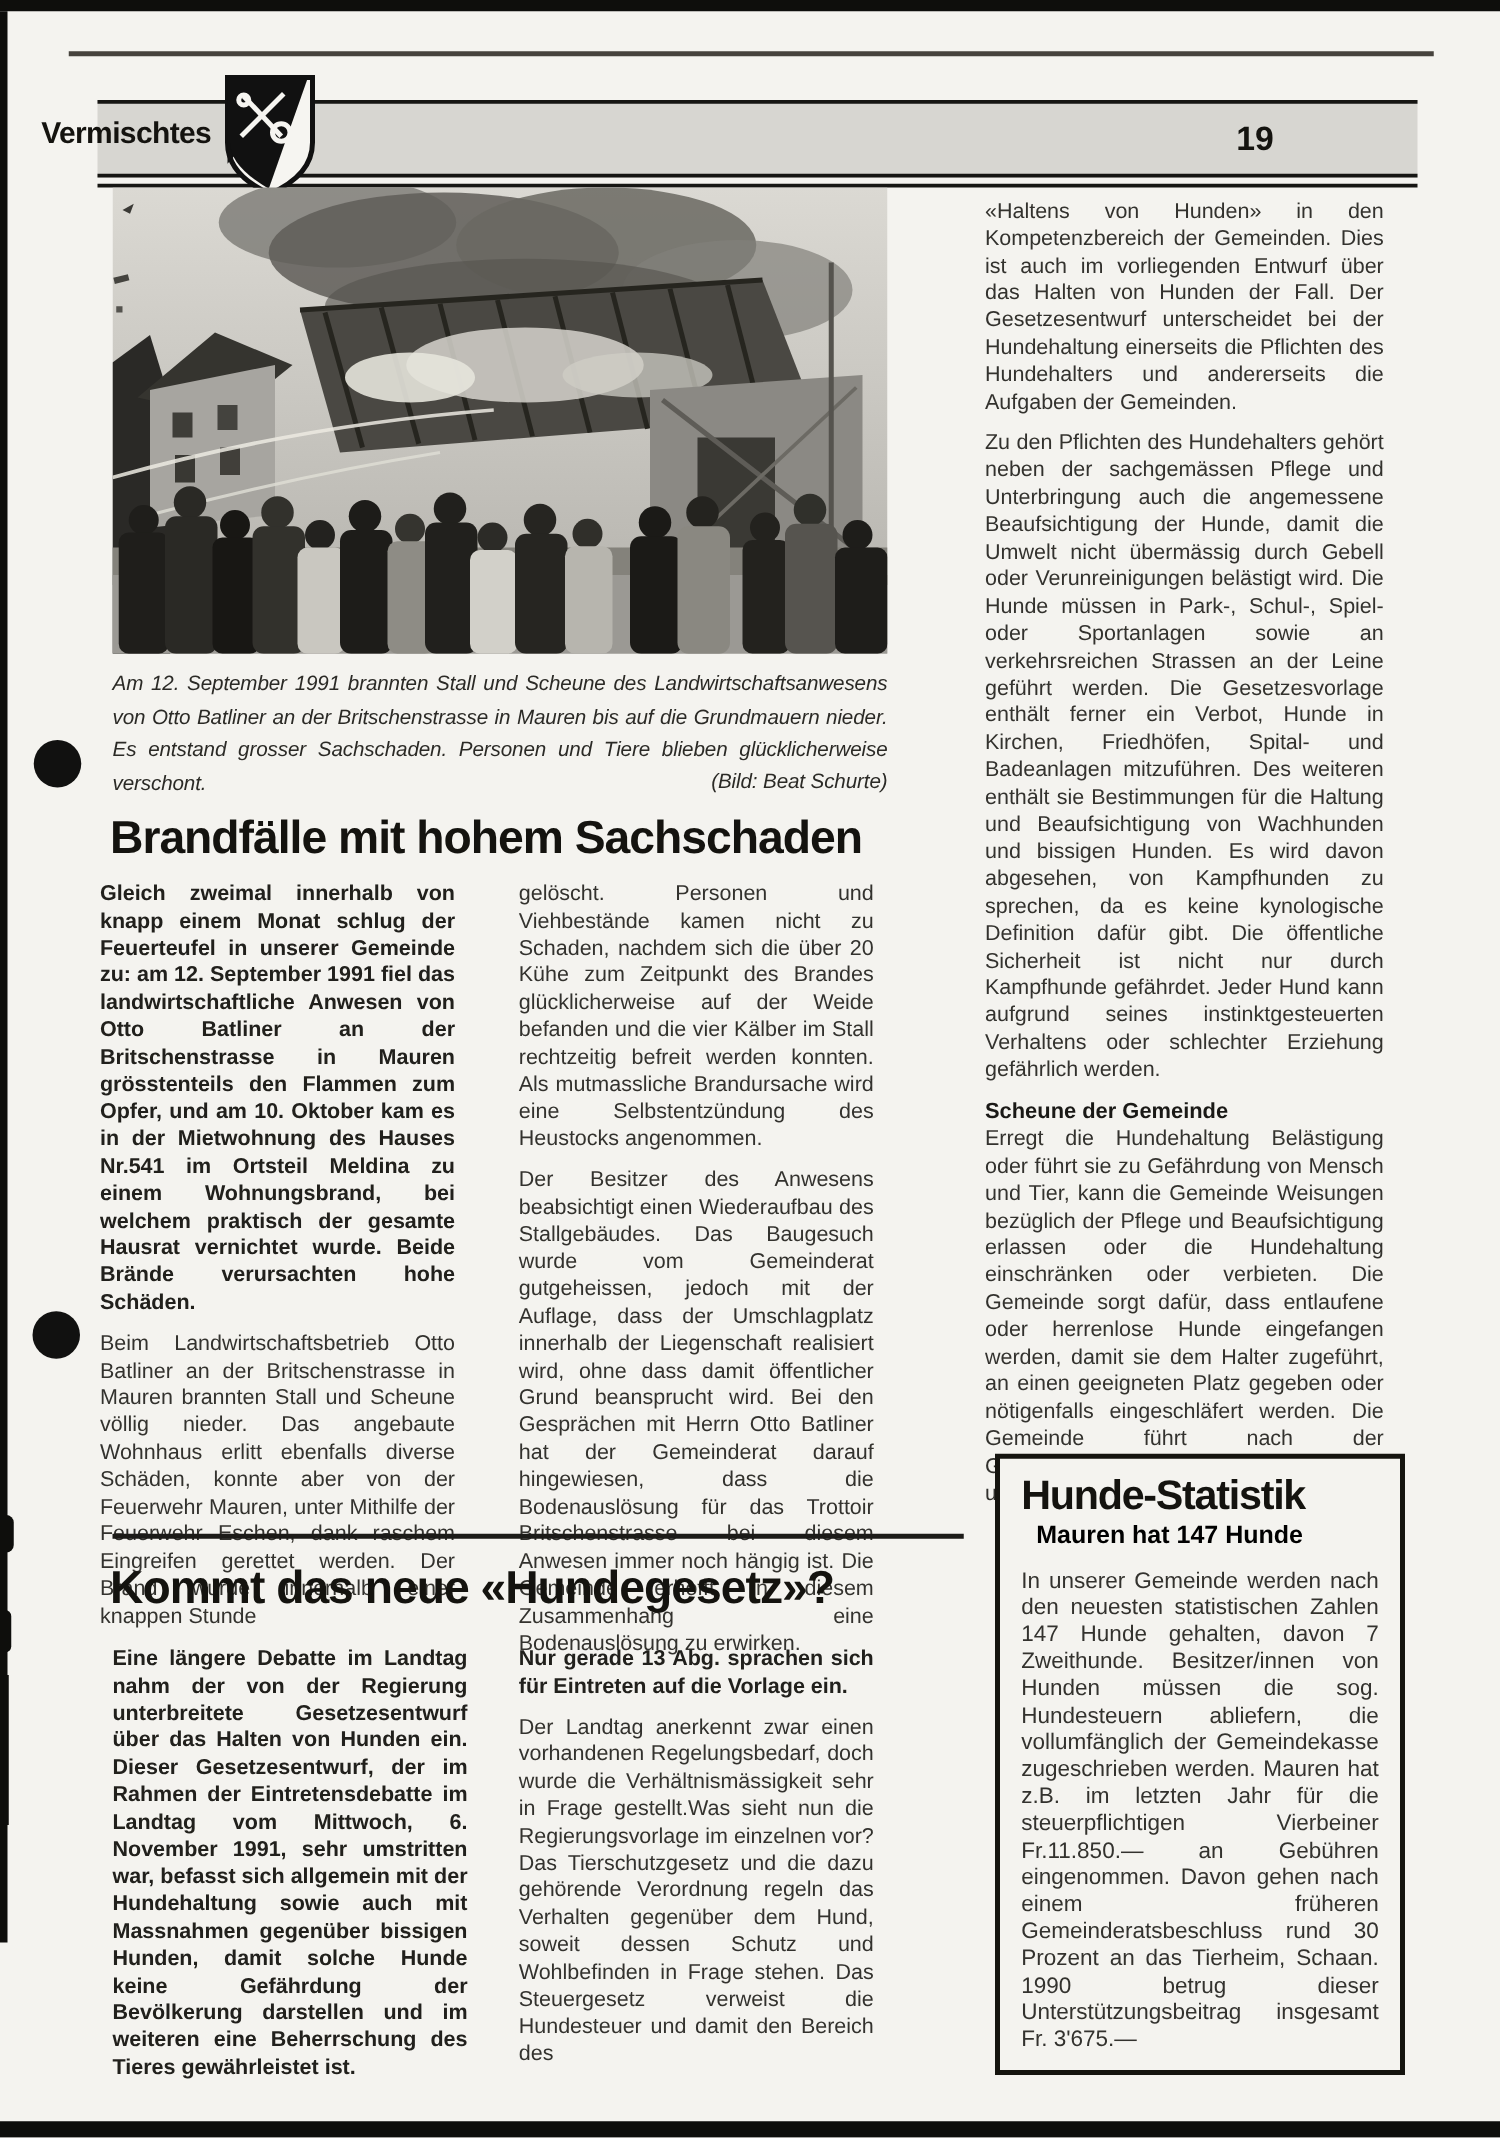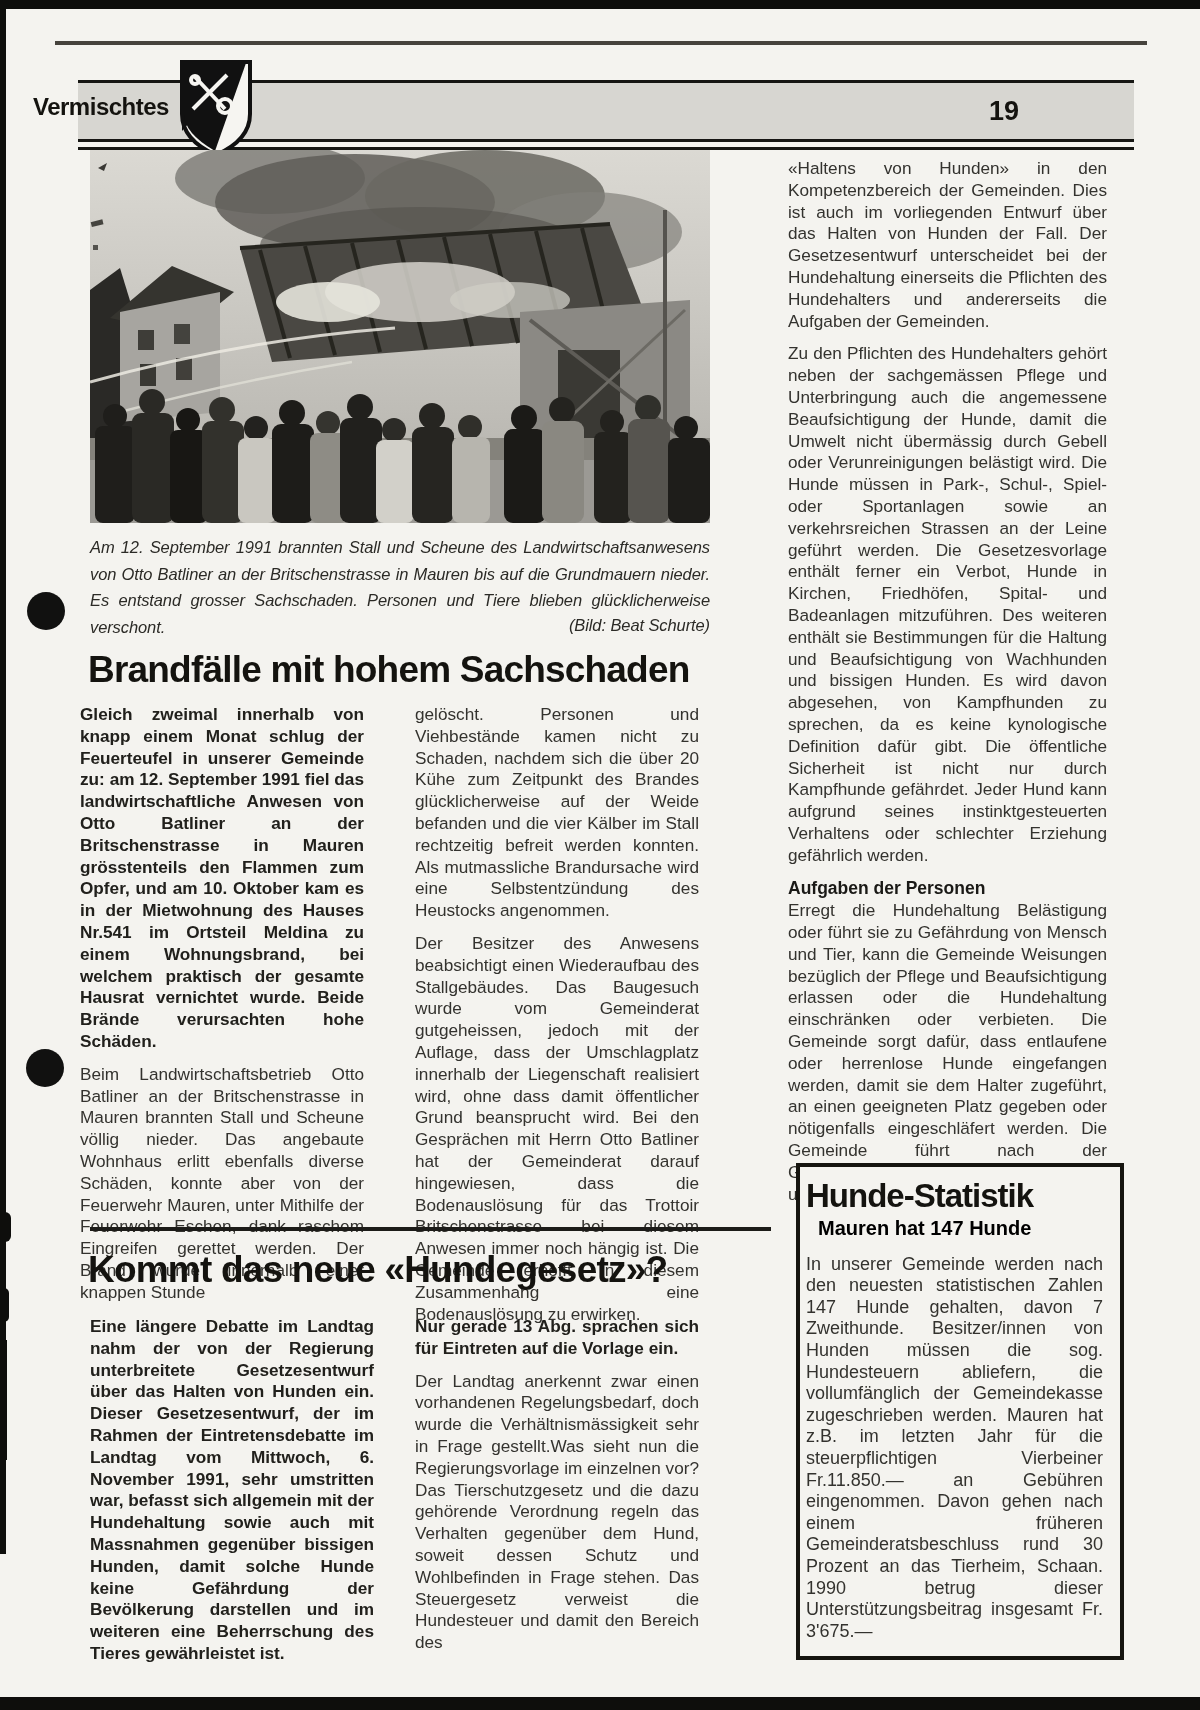--- a/index.html
+++ b/index.html
@@ -39,21 +39,21 @@
   .col .lead{font-weight:bold;color:#21201c;}
   .col h3{margin:2px 0 1px 0;font-size:17.5px;line-height:21.8px;color:#1a1916;text-align:left;}
   .a1c1{left:80px;top:704px;width:301px;}
   .a1c2{left:415px;top:704px;width:301px;}
   .a1c3{left:788px;top:158px;width:336px;}
   .a2c1{left:90px;top:1316px;width:301px;}
   .a2c2{left:415px;top:1316px;width:301px;}
   .rule{position:absolute;left:90px;top:1227px;width:681px;height:4px;background:#1c1b18;}
   
   .stats-box{position:absolute;left:796px;top:1163px;width:328px;box-sizing:border-box;
-             border:4px solid #15140f;padding:12px 17px 14px 6px;background:#f4f3ef;}
+             border:4px solid #15140f;padding:12px 17px 14px 17px;background:#f4f3ef;}
   .stats-box h2{margin:0;font-size:33px;font-weight:bold;color:#14130f;letter-spacing:-1px;line-height:1.05;}
   .stats-box h4{margin:3px 0 0 12px;font-size:20px;font-weight:bold;color:#000000;}
   .stats-box p{margin:14px 0 0 0;font-size:18px;line-height:21.6px;text-align:justify;hyphens:auto;color:#33322e;}
 </style>
 </head>
 <body>
 
 <div class="page">
 
   <div class="edge top"></div>
@@ -222,21 +222,21 @@
     <p>Beim Landwirtschaftsbetrieb Otto Batliner an der Britschenstrasse in Mauren brannten Stall und Scheune völlig nieder. Das angebaute Wohnhaus erlitt ebenfalls diverse Schäden, konnte aber von der Feuerwehr Mauren, unter Mithilfe der Feuerwehr Eschen, dank raschem Eingreifen gerettet werden. Der Brand wurde innerhalb einer knappen Stunde</p>
   </div>
   <div class="col a1c2">
     <p>gelöscht. Personen und Viehbestände kamen nicht zu Schaden, nachdem sich die über 20 Kühe zum Zeitpunkt des Brandes glücklicherweise auf der Weide befanden und die vier Kälber im Stall rechtzeitig befreit werden konnten. Als mutmassliche Brandursache wird eine Selbstentzündung des Heustocks angenommen.</p>
     <p>Der Besitzer des Anwesens beabsichtigt einen Wiederaufbau des Stallgebäudes. Das Baugesuch wurde vom Gemeinderat gutgeheissen, jedoch mit der Auflage, dass der Umschlagplatz innerhalb der Liegenschaft realisiert wird, ohne dass damit öffentlicher Grund beansprucht wird. Bei den Gesprächen mit Herrn Otto Batliner hat der Gemeinderat darauf hingewiesen, dass die Bodenauslösung für das Trottoir Britschenstrasse bei diesem Anwesen immer noch hängig ist. Die Gemeinde erhofft in diesem Zusammenhang eine Bodenauslösung zu erwirken.</p>
   </div>
 
   <div class="col a1c3">
     <p>«Haltens von Hunden» in den Kompetenzbereich der Gemeinden. Dies ist auch im vorliegenden Entwurf über das Halten von Hunden der Fall. Der Gesetzesentwurf unterscheidet bei der Hundehaltung einerseits die Pflichten des Hundehalters und andererseits die Aufgaben der Gemeinden.</p>
     <p>Zu den Pflichten des Hundehalters gehört neben der sachgemässen Pflege und Unterbringung auch die angemessene Beaufsichtigung der Hunde, damit die Umwelt nicht übermässig durch Gebell oder Verunreinigungen belästigt wird. Die Hunde müssen in Park-, Schul-, Spiel- oder Sportanlagen sowie an verkehrsreichen Strassen an der Leine geführt werden. Die Gesetzesvorlage enthält ferner ein Verbot, Hunde in Kirchen, Friedhöfen, Spital- und Badeanlagen mitzuführen. Des weiteren enthält sie Bestimmungen für die Haltung und Beaufsichtigung von Wachhunden und bissigen Hunden. Es wird davon abgesehen, von Kampfhunden zu sprechen, da es keine kynologische Definition dafür gibt. Die öffentliche Sicherheit ist nicht nur durch Kampfhunde gefährdet. Jeder Hund kann aufgrund seines instinktgesteuerten Verhaltens oder schlechter Erziehung gefährlich werden.</p>
-    <h3>Aufgaben der Personen</h3>
+    <h3>Scheune der Gemeinde</h3>
     <p>Erregt die Hundehaltung Belästigung oder führt sie zu Gefährdung von Mensch und Tier, kann die Gemeinde Weisungen bezüglich der Pflege und Beaufsichtigung erlassen oder die Hundehaltung einschränken oder verbieten. Die Gemeinde sorgt dafür, dass entlaufene oder herrenlose Hunde eingefangen werden, damit sie dem Halter zugeführt, an einen geeigneten Platz gegeben oder nötigenfalls eingeschläfert werden. Die Gemeinde führt nach der Gesetzesvorlage ein Hundeverzeichnis und gibt jährlich ein Kontrollzeichen ab.</p>
   </div>
 
   <div class="rule"></div>
 
   <h1 class="headline h-a2">Kommt das neue «Hundegesetz»?</h1>
   <div class="col a2c1">
     <p class="lead">Eine längere Debatte im Landtag nahm der von der Regierung unterbreitete Gesetzesentwurf über das Halten von Hunden ein. Dieser Gesetzesentwurf, der im Rahmen der Eintretensdebatte im Landtag vom Mittwoch, 6. November 1991, sehr umstritten war, befasst sich allgemein mit der Hundehaltung sowie auch mit Massnahmen gegenüber bissigen Hunden, damit solche Hunde keine Gefährdung der Bevölkerung darstellen und im weiteren eine Beherrschung des Tieres gewährleistet ist.</p>
   </div>
   <div class="col a2c2">

